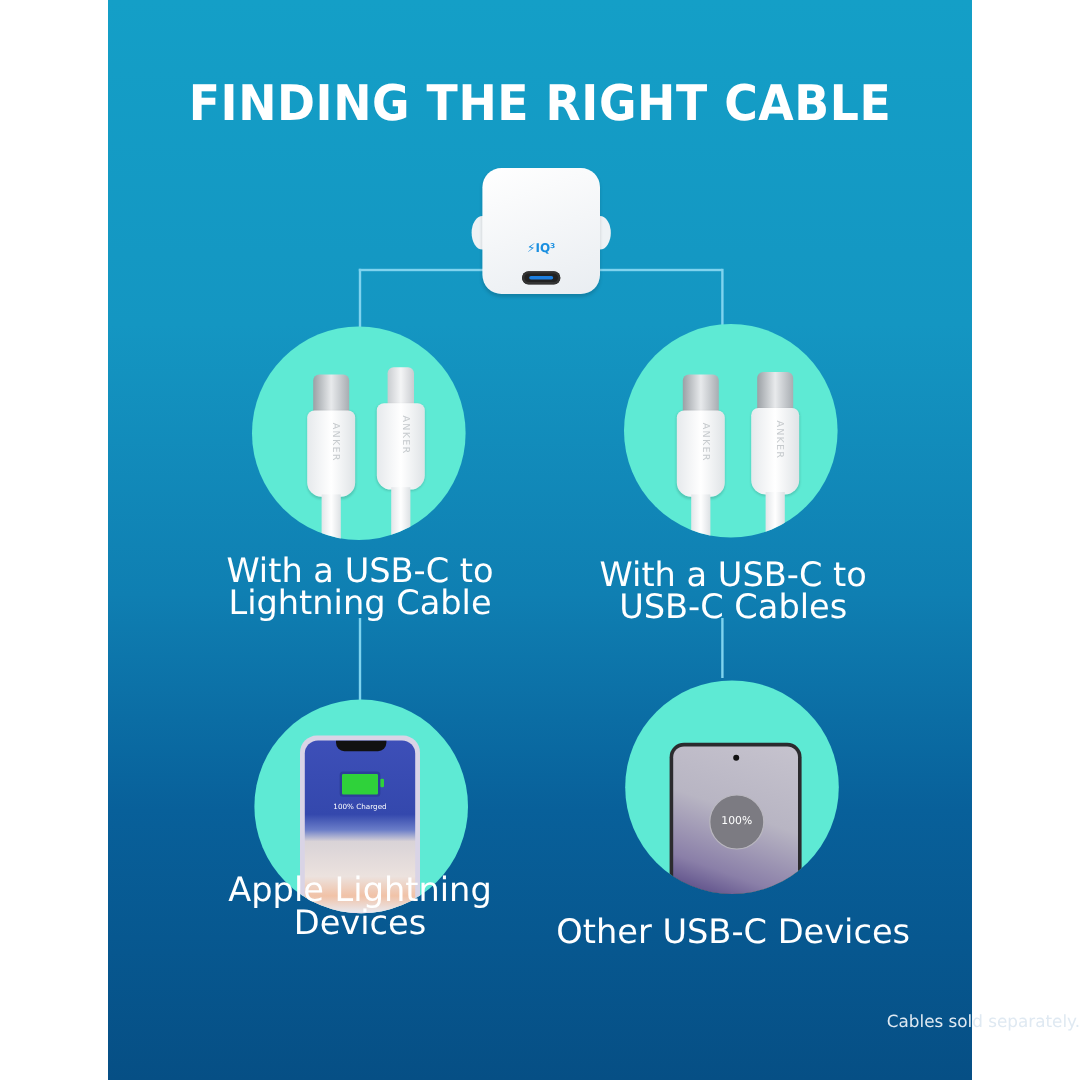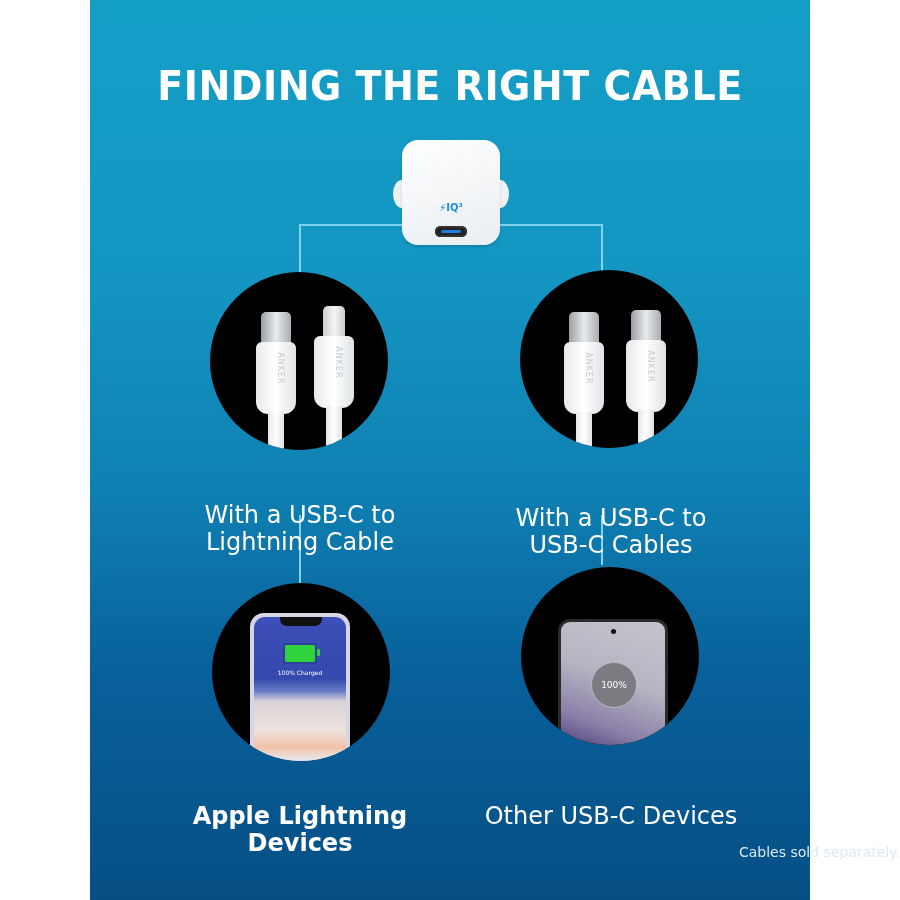--- a/index.html
+++ b/index.html
@@ -8,22 +8,22 @@
     background:linear-gradient(180deg,#149fc7 0%,#1496c2 30%,#0f7fb2 55%,#08609a 75%,#064f85 100%);}
   .title{position:absolute;left:0;right:0;top:62px;text-align:center;color:#ffffff;
     font-family:"DejaVu Sans",sans-serif;font-weight:bold;font-size:41px;letter-spacing:0.5px;transform:scaleX(0.93);}
   .line{position:absolute;background:#7fd3ee;}
   .charger{position:absolute;left:402px;top:140px;width:98px;height:105px;}
   .prong{position:absolute;top:40px;width:18px;height:28px;background:#eef2f5;border-radius:50%;}
   .charger-body{position:absolute;left:0;top:0;width:98px;height:105px;background:linear-gradient(160deg,#ffffff,#e9edf1);border-radius:16px;box-shadow:0 2px 3px rgba(0,0,0,0.15);}
   .iq{position:absolute;left:0;right:0;top:62px;text-align:center;color:#1a8fe0;font-weight:bold;font-size:10px;}
   .port{position:absolute;left:33px;top:86px;width:32px;height:11px;border-radius:6px;background:#222;box-shadow:inset 0 0 0 2px #333;}
   .port::after{content:"";position:absolute;left:6px;top:4px;width:20px;height:3px;background:#1d7fe0;border-radius:2px;}
-  .circle{position:absolute;width:178px;height:178px;border-radius:50%;background:#000000;overflow:hidden;}
-  .label{position:absolute;color:#ffffff;text-align:center;font-size:24px;line-height:27px;width:300px;margin-top:40px;}
+  .circle{position:absolute;width:178px;height:178px;border-radius:50%;background:#5eead4;overflow:hidden;}
+  .label{position:absolute;color:#ffffff;text-align:center;font-size:28px;line-height:27px;width:300px;}
   .footnote{position:absolute;left:0;right:0;top:844px;text-align:right;color:#dfe9f2;font-size:14px;}
   
   .cable{position:absolute;width:40px;height:150px;}
   .plug{position:absolute;left:5px;top:0;width:30px;height:32px;border-radius:5px 5px 2px 2px;background:linear-gradient(90deg,#9ba0a5,#e8eaec,#a8adb2);}
   .plug.light{left:9px;width:22px;background:linear-gradient(90deg,#c9ccd0,#f4f5f6,#c9ccd0);}
   .boot{position:absolute;left:0;top:30px;width:40px;height:72px;background:linear-gradient(90deg,#e6e9ec,#ffffff,#dfe3e6);border-radius:6px 6px 12px 12px;box-shadow:0 1px 2px rgba(0,0,0,0.15);}
   .boot span{position:absolute;left:8px;top:22px;font-size:8px;color:#c6cacd;transform:rotate(90deg);letter-spacing:1px;}
   .cord{position:absolute;left:12px;top:100px;width:16px;height:60px;background:linear-gradient(90deg,#e3e6e9,#ffffff,#dde1e4);}
   
   .iphone{position:absolute;left:38px;top:30px;width:100px;height:170px;border-radius:14px;background:#d9d4e6;padding:4px;box-sizing:border-box;}
@@ -114,21 +114,21 @@
 
 <div class="circle" style="left:521px;top:567px;">
   <div class="galaxy">
     <div class="galaxy-screen">
       <div class="camera"></div>
       <div class="ring">100%</div>
     </div>
   </div>
 </div>
 
-<div class="label" style="left:150px;top:763px;font-weight:bold;">
+<div class="label" style="left:150px;top:728px;">
   <div>Apple Lightning</div>
   <div>Devices</div>
 </div>
 <div class="label" style="left:461px;top:763px;">
   <div>Other USB-C Devices</div>
 </div>
 
 <div class="footnote">Cables sold separately.</div>
 
 </body></html>

